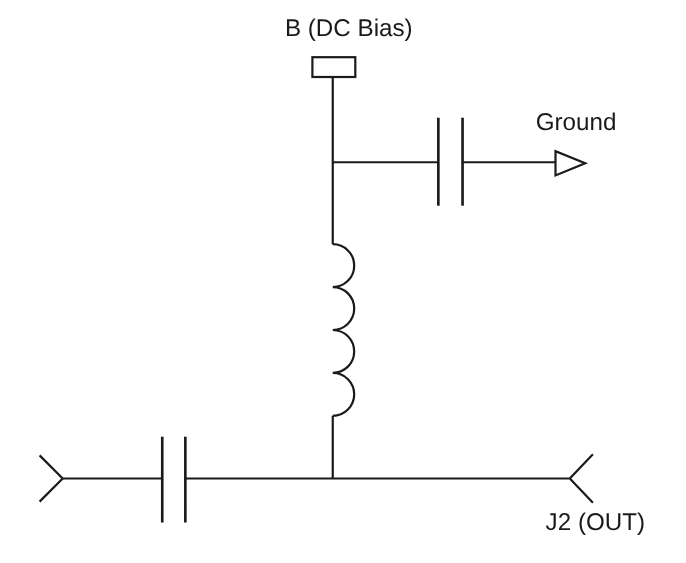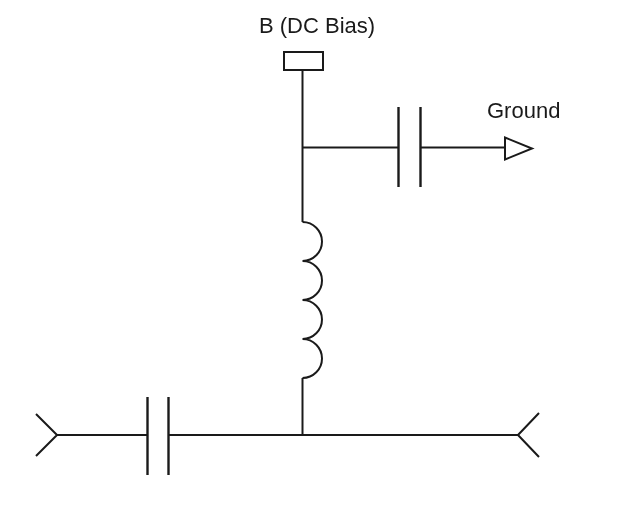--- a/index.html
+++ b/index.html
@@ -83,14 +83,15 @@
         <path d="M518 435 L539 413 M518 435 L539 457"></path>
       </g>
     </g>
   </svg>
 
   <div class="label label-dc-bias">B (DC Bias)</div>
 
   <div class="label label-ground">Ground</div>
 
 
+  <div class="label label-j2">J2 (OUT)</div>
 
 </div>
 
 </body></html>

